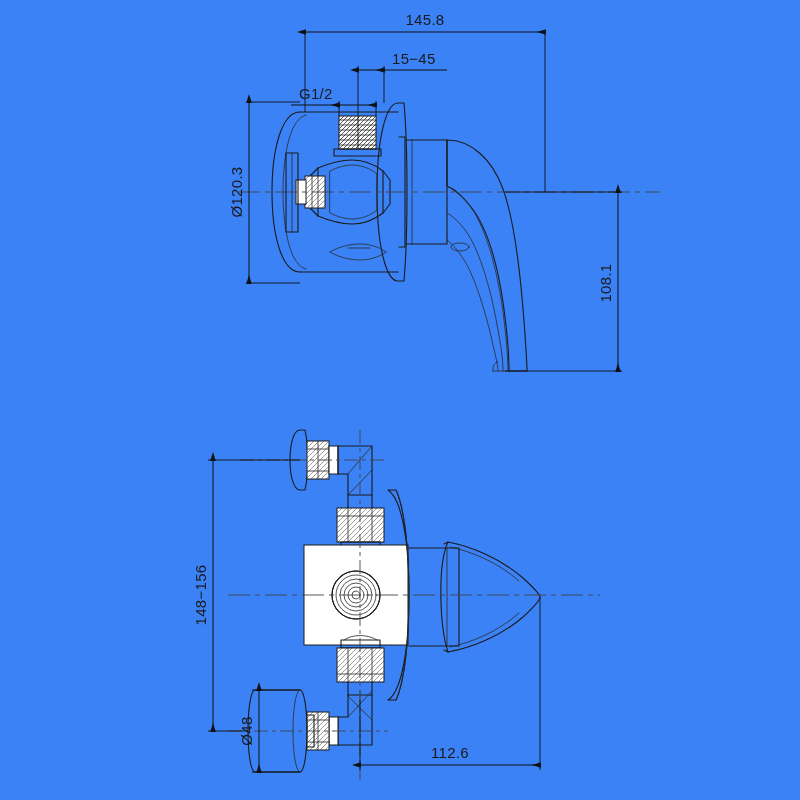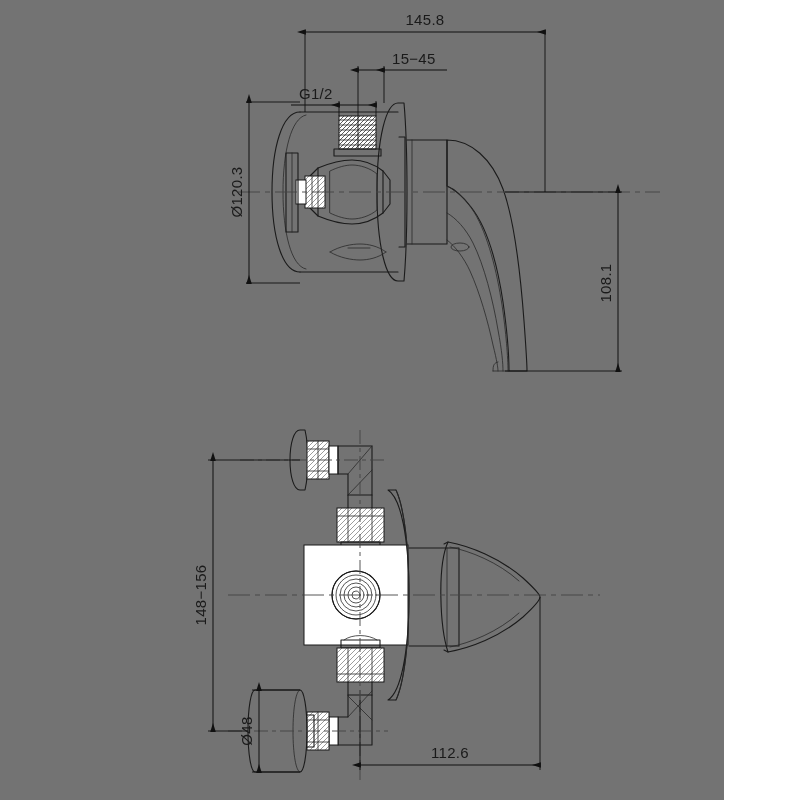--- a/index.html
+++ b/index.html
@@ -6,23 +6,23 @@
   html, body {
     margin: 0;
     padding: 0;
     background: #ffffff;
   }
   body {
     font-family: "Liberation Sans", sans-serif;
   }
   #sheet {
     position: relative;
-    width: 724px;
+    width: 800px;
     height: 800px;
-    background: #737373;
+    background: #3b82f6;
     overflow: hidden;
   }
   #sheet svg {
     position: absolute;
     top: 0;
     left: 0;
     width: 800px;
     height: 800px;
   }
   .dimtext {

